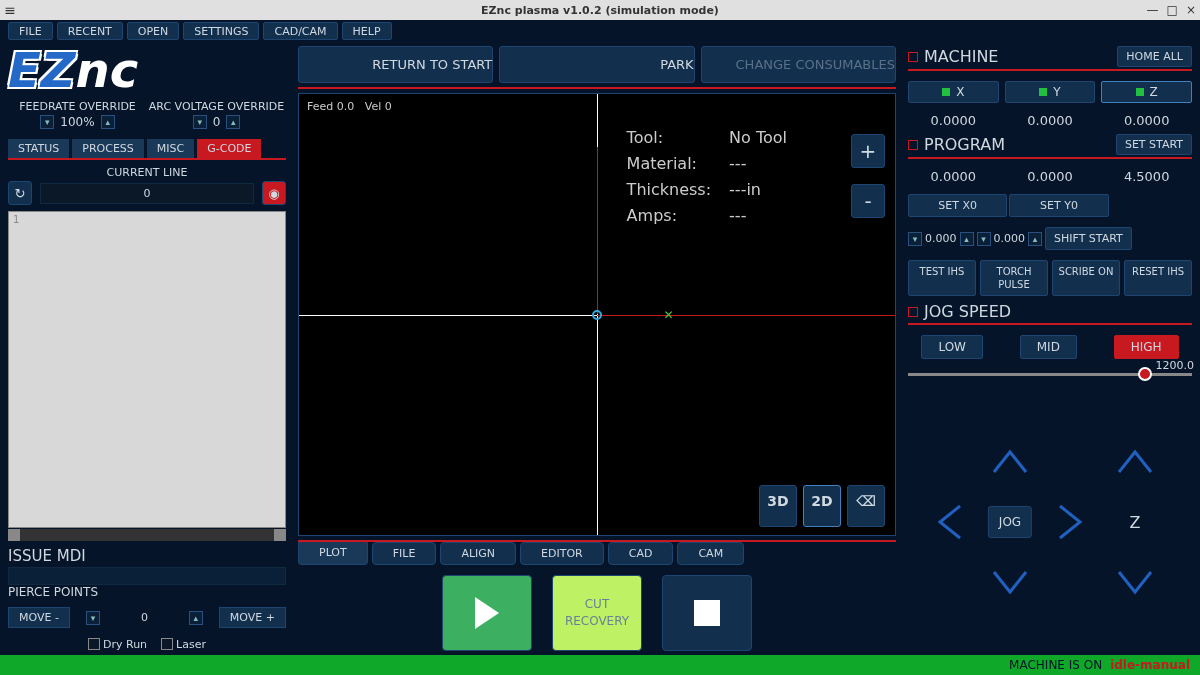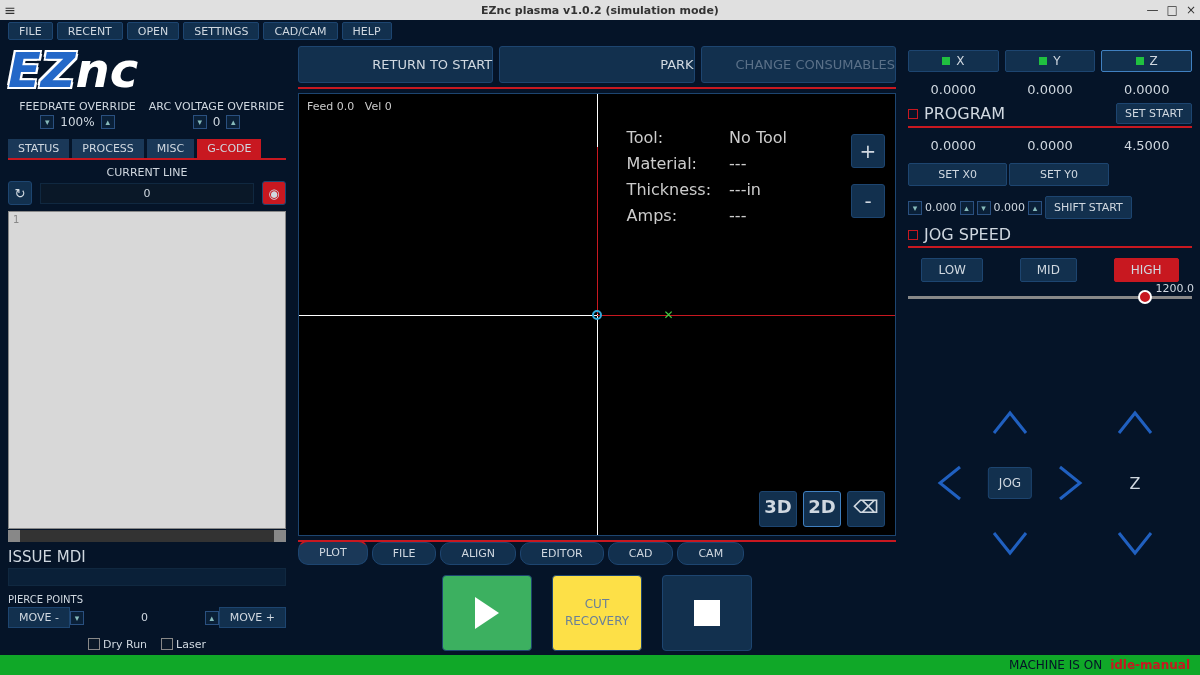--- a/index.html
+++ b/index.html
@@ -31,51 +31,51 @@
 .curline-row{display:flex;align-items:center;gap:8px;margin-top:2px}
 .iconbtn{width:24px;height:24px;background:#12304e;border:1px solid #1d4570;border-radius:3px;display:flex;align-items:center;justify-content:center;cursor:pointer;font-size:13px}
 .cline-val{flex:1;background:#0a1828;border:1px solid #102840;text-align:center;padding:3px;font-size:11px}
 .gcode-area{flex:1;background:#d8d8d8;border:1px solid #888;margin-top:6px;position:relative;color:#333;min-height:180px}
 .gcode-area .ln{position:absolute;left:4px;top:2px;color:#888;font-size:10px}
 .hscroll{height:12px;background:#333;margin-top:1px;position:relative}
 .hscroll .lbtn,.hscroll .rbtn{width:12px;height:12px;background:#888;position:absolute;top:0}
 .hscroll .rbtn{right:0}
 .mdi-label{font-size:15px;margin-top:6px}
 .mdi-input{width:100%;height:18px;background:#0a2038;border:1px solid #102840;margin-top:2px}
-.pp-label{font-size:10px;margin-top:8px}
-.pp-row{display:flex;align-items:center;gap:0;margin-top:2px}
+.pp-label{font-size:12px;}
+.pp-row{display:flex;align-items:center;gap:16px;margin-top:8px}
 .pp-btn{background:#12304e;border:1px solid #1d4570;padding:3px 10px;font-size:11px;cursor:pointer}
 .pp-val{flex:1;text-align:center;font-size:11px}
 .chk-row{display:flex;gap:14px;margin-top:10px;padding-left:80px}
 .chk{display:flex;gap:3px;font-size:11px}
 .chkbox{width:12px;height:12px;border:1px solid #888;background:#0a1828}
 .center{flex:1;padding:4px;display:flex;flex-direction:column}
 .topbtns{display:flex;gap:6px;border-bottom:2px solid #c81820;padding-bottom:4px}
 .bigbtn{flex:1;background:#12304e;border:1px solid #1d4570;text-align:right;padding:10px 0;font-size:13px;cursor:pointer;border-radius:3px}
 .bigbtn.dis{color:#5a7088}
 .plot{flex:1;background:#000;border:1px solid #1d4570;margin-top:4px;position:relative;overflow:hidden}
 .feedvel{position:absolute;top:6px;left:8px;font-size:11px;color:#ccc}
 .tool-info{position:absolute;top:30px;right:90px;font-size:16px;color:#ccc;line-height:1.5}
 .tool-info td{padding-right:16px}
 .pmbtn{position:absolute;right:10px;width:34px;height:34px;background:#12304e;border:1px solid #1d4570;font-size:20px;text-align:center;line-height:32px;cursor:pointer;border-radius:3px}
 .crossh{position:absolute;background:#fff}
 .xline{width:100%;height:1px;top:50%}
 .yline{width:1px;height:100%;left:50%}
 .redline{position:absolute;background:#c81820}
 .viewbtns{position:absolute;bottom:8px;right:10px;display:flex;gap:6px}
-.vbtn{width:38px;height:36px;background:#12304e;border:1px solid #1d4570;font-size:18px;font-weight:bold;text-align:center;line-height:30px;cursor:pointer;border-radius:3px}
+.vbtn{width:38px;height:42px;background:#12304e;border:1px solid #1d4570;font-size:14px;font-weight:bold;text-align:center;line-height:30px;cursor:pointer;border-radius:3px}
 .vbtn.active{border-color:#4080c0}
 .ctabs{display:flex;gap:4px;margin-top:4px;border-top:2px solid #c81820}
-.ctab{background:#12304e;border:1px solid #1d4570;padding:4px 20px;font-size:11px;cursor:pointer;border-radius:10px}
+.ctab{background:#12304e;border:1px solid #1d4570;padding:4px 20px;font-size:11px;cursor:pointer;border-radius:4px}
 .ctab.active{background:#1a3858;border-top:2px solid #c81820;margin-top:-2px}
 .runbtns{display:flex;gap:20px;margin-top:10px;justify-content:center}
 .runbtn{width:90px;height:76px;border:1px solid #1d4570;border-radius:4px;display:flex;align-items:center;justify-content:center;cursor:pointer;font-size:12px;text-align:center}
 .play{background:#3cb060}
 .play .tri{width:0;height:0;border-left:24px solid #fff;border-top:16px solid transparent;border-bottom:16px solid transparent}
-.cutrec{background:#fde047;color:#6a8098;flex-direction:column;line-height:1.4}
+.cutrec{background:#bef264;color:#6a8098;flex-direction:column;line-height:1.4}
 .stop{background:#12304e}
 .stop .sq{width:26px;height:26px;background:#fff}
 .right{width:300px;padding:4px 8px;display:flex;flex-direction:column;gap:6px}
 .section-hdr{display:flex;align-items:center;gap:6px;font-size:16px;border-bottom:2px solid #c81820;padding-bottom:2px}
 .section-hdr .box{width:10px;height:10px;border:1px solid #c81820}
 .section-hdr .sbtn{margin-left:auto;background:#12304e;border:1px solid #1d4570;padding:3px 8px;font-size:11px;cursor:pointer;border-radius:2px}
 .axes-row{display:flex;gap:6px;margin-top:4px}
 .axis{flex:1;background:#12304e;border:1px solid #1d4570;padding:3px 0;text-align:center;font-size:12px;cursor:pointer;border-radius:2px;display:flex;align-items:center;justify-content:center;gap:6px}
 .axis.active{border-color:#4080c0}
 .gdot{width:8px;height:8px;background:#20c040}
@@ -247,20 +247,25 @@
           <span style="white-space:pre">CUT
 RECOVERY</span>
         </div>
       <div class="runbtn stop">
           <div class="sq"></div>
         </div>
     </div>
   </div>
 
   <div class="right">
+    <div class="section-hdr">
+      <div class="box"></div>
+        <span>MACHINE</span>
+      <div class="sbtn">HOME ALL</div>
+    </div>
     <div class="axes-row">
       <div class="axis">
           <div class="gdot"></div>
           <span>X</span>
         </div>
       <div class="axis">
           <div class="gdot"></div>
           <span>Y</span>
         </div>
       <div class="axis active">
@@ -291,20 +296,26 @@
     </div>
     <div class="spin-row">
       <div class="sqbtn">▾</div>
       <span>0.000</span>
       <div class="sqbtn">▴</div>
       <div class="sqbtn">▾</div>
       <span>0.000</span>
       <div class="sqbtn">▴</div>
       <div class="smbtn">SHIFT START</div>
     </div>
+    <div class="fnbtns">
+      <div class="fnbtn"><span style="white-space:pre-line">TEST IHS</span></div>
+      <div class="fnbtn"><span style="white-space:pre-line">TORCH PULSE</span></div>
+      <div class="fnbtn"><span style="white-space:pre-line">SCRIBE ON</span></div>
+      <div class="fnbtn"><span style="white-space:pre-line">RESET IHS</span></div>
+    </div>
 
     <div class="section-hdr">
       <div class="box"></div>
         <span>JOG SPEED</span>
     </div>
     <div class="jog-sel">
       <div class="jbtn">LOW</div>
       <div class="jbtn">MID</div>
       <div class="jbtn active">HIGH</div>
     </div>

